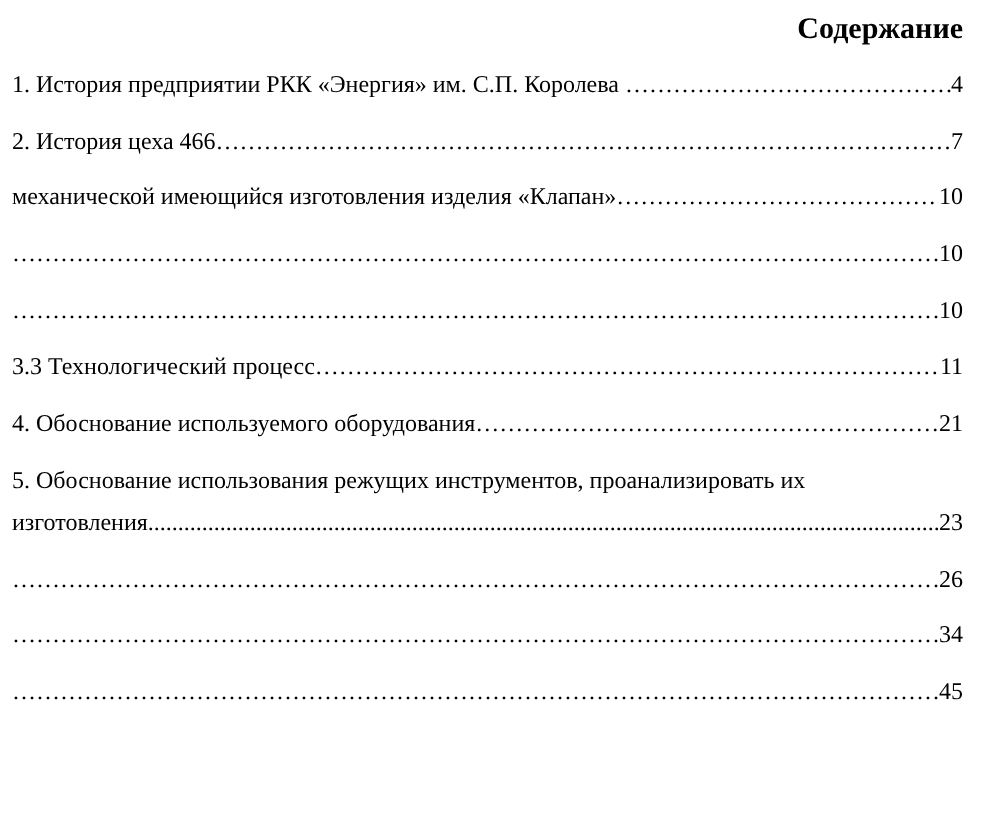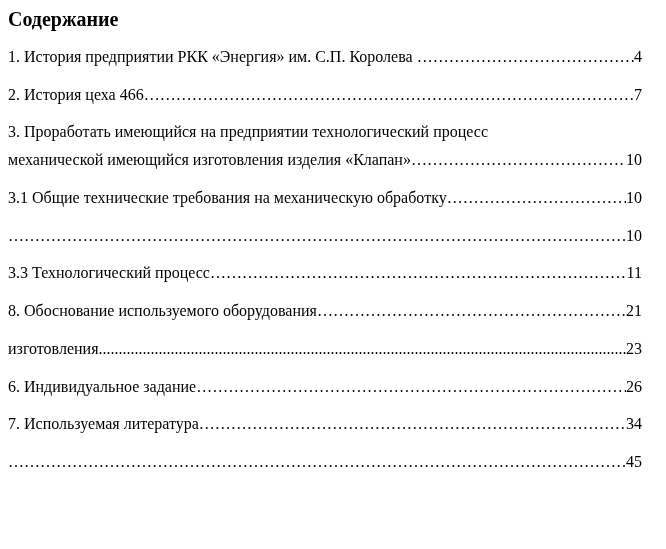--- a/index.html
+++ b/index.html
@@ -11,21 +11,21 @@
     background: #ffffff;
     color: #000000;
     font-family: "Liberation Serif", "DejaVu Serif", serif;
     font-size: 16px;
     padding: 5px 24px 0 8px;
     overflow: hidden;
   }
   .doc-title {
     font-size: 20px;
     font-weight: bold;
-    text-align: left;
+    text-align: right;
     line-height: 28px;
     margin: 0 0 10px 0;
   }
   .toc-entry { margin: 0 0 9.7px 0; }
   .toc-line {
     display: flex;
     line-height: 28px;
     text-align: right;
   }
   .toc-text { flex: 0 0 auto; white-space: pre; }
@@ -52,72 +52,69 @@
       </div>
       <div class="toc-entry">
         <div class="toc-line">
           <span class="toc-text">2. История цеха 466</span>
           <span class="toc-leader">……………………………………………………………………………………………………………………………………………………</span>
           <span class="toc-page">7</span>
         </div>
       </div>
       <div class="toc-entry">
         <div class="toc-line">
-          <span class="toc-text">3. Проработать имеющийся на предприятии технологический процесс</span>
-        </div>
-        <div class="toc-line">
           <span class="toc-text">механической имеющийся изготовления изделия «Клапан»</span>
           <span class="toc-leader">……………………………………………………………………………………………………………………………………………………</span>
           <span class="toc-page">10</span>
         </div>
       </div>
       <div class="toc-entry">
         <div class="toc-line">
-          <span class="toc-text">3.1 Общие технические требования на механическую обработку</span>
           <span class="toc-leader">……………………………………………………………………………………………………………………………………………………</span>
           <span class="toc-page">10</span>
         </div>
       </div>
       <div class="toc-entry">
         <div class="toc-line">
           <span class="toc-leader">……………………………………………………………………………………………………………………………………………………</span>
           <span class="toc-page">10</span>
         </div>
       </div>
       <div class="toc-entry">
         <div class="toc-line">
           <span class="toc-text">3.3 Технологический процесс</span>
           <span class="toc-leader">……………………………………………………………………………………………………………………………………………………</span>
           <span class="toc-page">11</span>
         </div>
       </div>
       <div class="toc-entry">
         <div class="toc-line">
-          <span class="toc-text">8. Обоснование используемого оборудования</span>
+          <span class="toc-text">4. Обоснование используемого оборудования</span>
           <span class="toc-leader">……………………………………………………………………………………………………………………………………………………</span>
           <span class="toc-page">21</span>
         </div>
       </div>
       <div class="toc-entry">
+        <div class="toc-line">
+          <span class="toc-text">5. Обоснование использования режущих инструментов, проанализировать их</span>
+        </div>
         <div class="toc-line">
           <span class="toc-text">изготовления</span>
           <span class="toc-leader">..........................................................................................................................................................................................</span>
           <span class="toc-page">23</span>
         </div>
       </div>
       <div class="toc-entry">
         <div class="toc-line">
-          <span class="toc-text">6. Индивидуальное задание</span>
           <span class="toc-leader">……………………………………………………………………………………………………………………………………………………</span>
           <span class="toc-page">26</span>
         </div>
       </div>
       <div class="toc-entry">
         <div class="toc-line">
-          <span class="toc-text">7. Используемая литература</span>
           <span class="toc-leader">……………………………………………………………………………………………………………………………………………………</span>
           <span class="toc-page">34</span>
         </div>
       </div>
       <div class="toc-entry">
         <div class="toc-line">
           <span class="toc-leader">……………………………………………………………………………………………………………………………………………………</span>
           <span class="toc-page">45</span>
         </div>
       </div>

